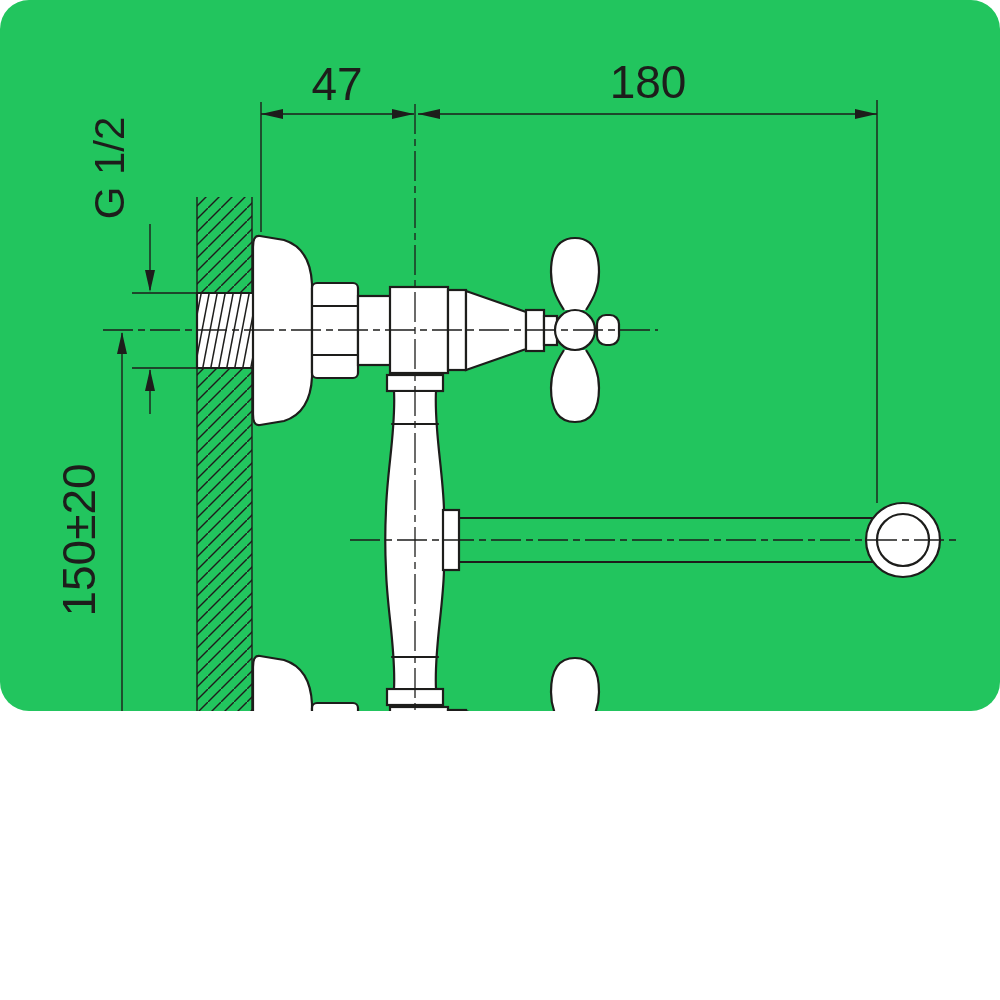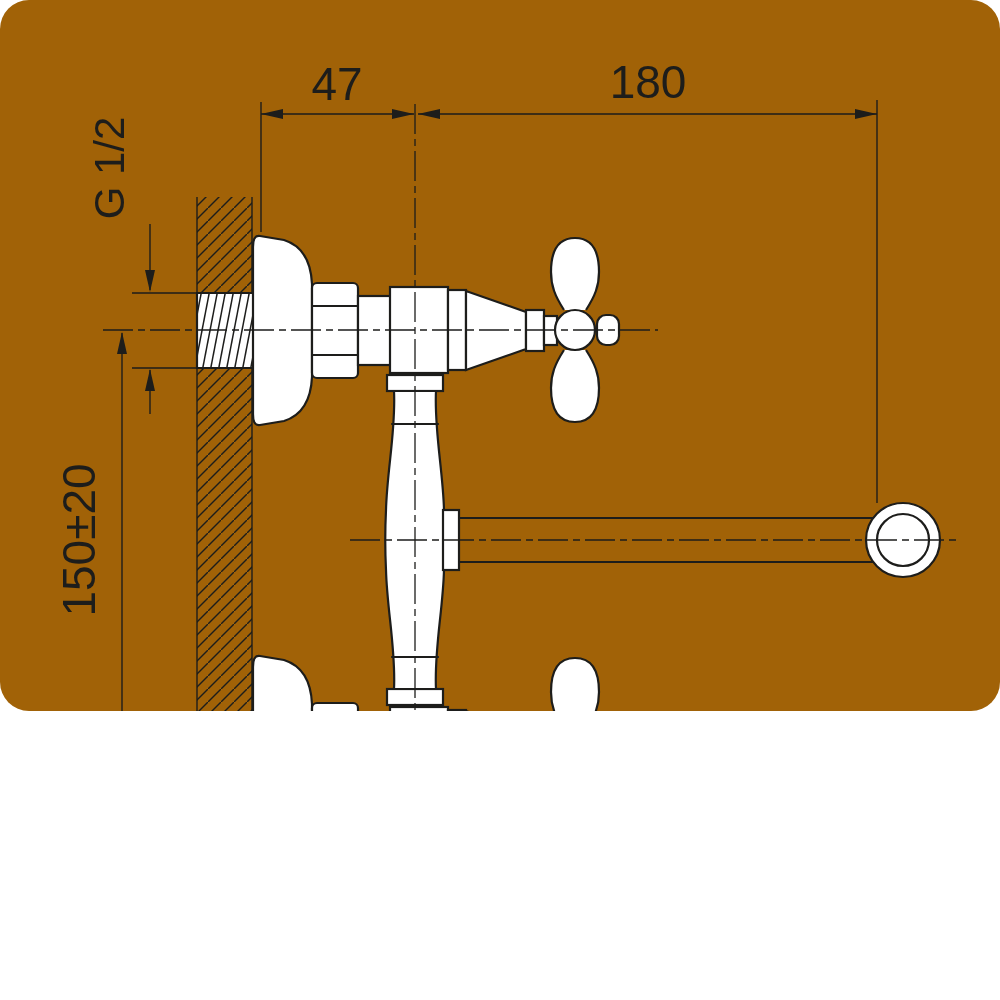--- a/index.html
+++ b/index.html
@@ -1,16 +1,16 @@
 <!DOCTYPE html>
 <html><head>
 <meta charset="utf-8">
 <style>
   html,body{margin:0;padding:0;background:#ffffff;}
-  .stage{width:1000px;height:711px;background:#a16207;position:relative;overflow:hidden;border-radius:29px;}
+  .stage{width:1000px;height:711px;background:#22c55e;position:relative;overflow:hidden;border-radius:29px;}
   svg{display:block;}
   .main{stroke:#1d1d1b;stroke-width:2.2;fill:none;stroke-linecap:round;}
   .mainf{stroke:#1d1d1b;stroke-width:2.2;fill:#ffffff;}
   .thin{stroke:#1d1d1b;stroke-width:1.4;fill:none;}
   .hatchln{stroke:#1d1d1b;stroke-width:1.5;fill:none;}
   .cl{stroke:#1d1d1b;stroke-width:1.3;fill:none;stroke-dasharray:30 5 7 5;}
   .arrow{fill:#1d1d1b;stroke:none;}
   text{fill:#1d1d1b;font-family:"Liberation Sans","DejaVu Sans",sans-serif;}
   .dimtxt{font-size:46px;}
   .dimtxt-sm{font-size:42px;}

